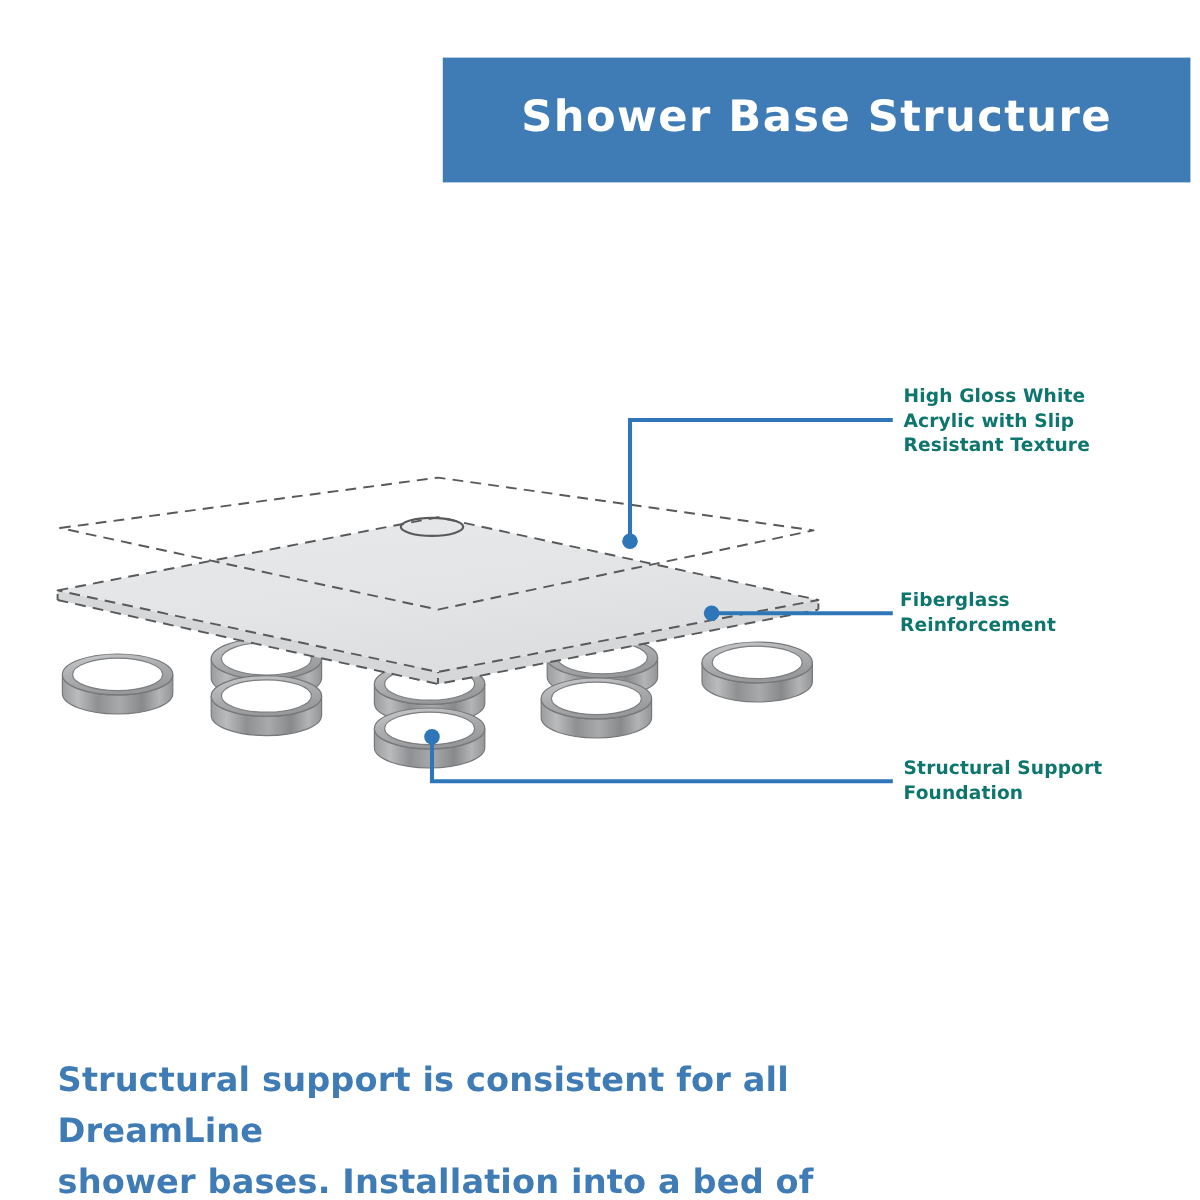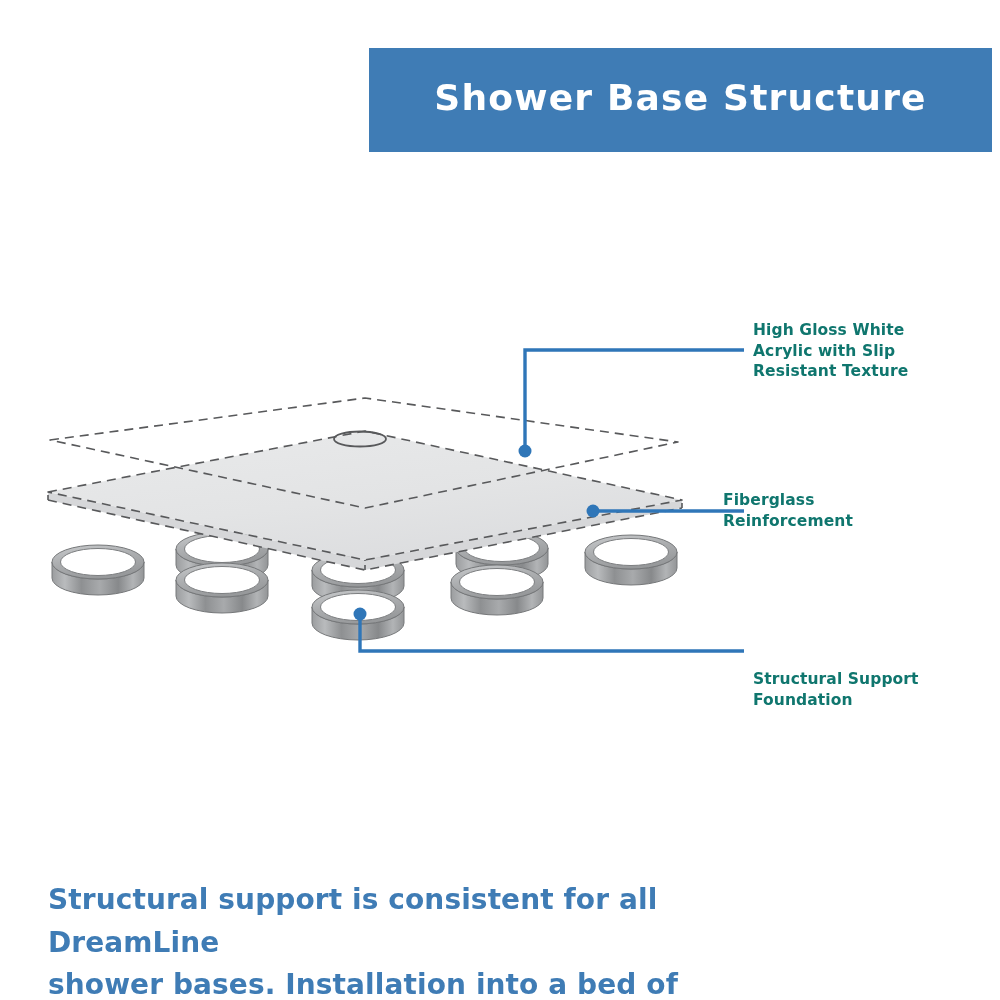--- a/index.html
+++ b/index.html
@@ -53,22 +53,22 @@
     position: absolute;
     color: #0f766e;
     font-family: "DejaVu Sans", sans-serif;
     font-size: 15.5px;
     font-weight: bold;
     line-height: 1.33;
     letter-spacing: 0.1px;
     white-space: pre-line;
   }
   #callout-acrylic-label  { left: 753px; top: 320px; }
-  #callout-fiber-label    { left: 723px; top: 490px; }
-  #callout-support-label  { left: 753px; top: 630px; margin-top: 39px; }
+  #callout-fiber-label    { left: 750px; top: 490px; }
+  #callout-support-label  { left: 753px; top: 630px; }
 
   
   .caption {
     position: absolute;
     left: 48px;
     top: 856px;
     width: 640px;
     color: #3f7cb5;
     font-family: "DejaVu Sans", sans-serif;
     font-size: 28px;

